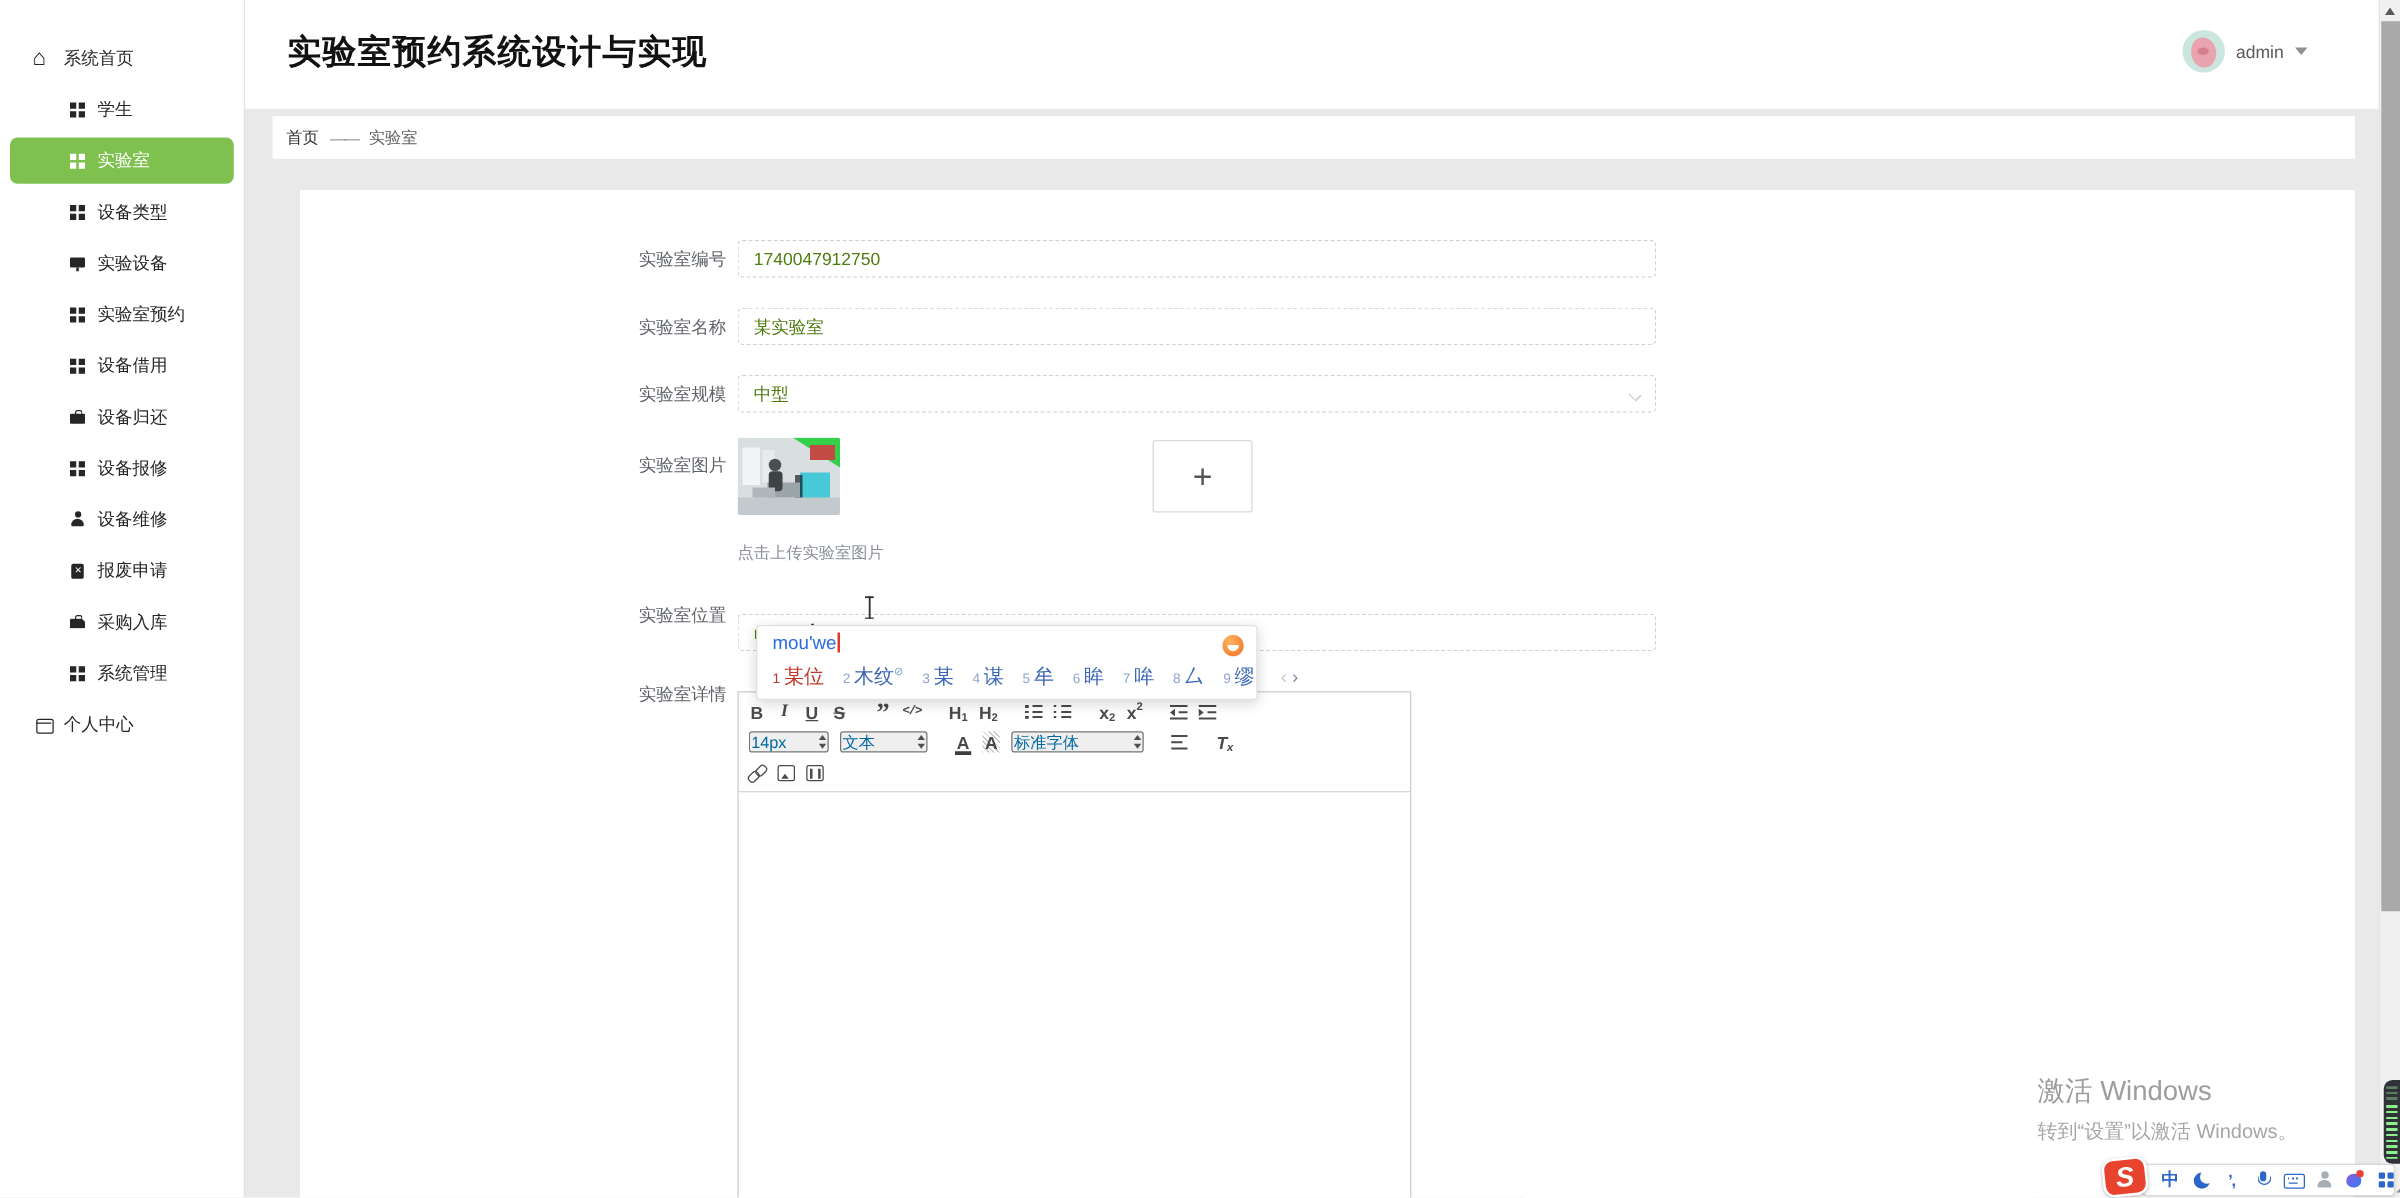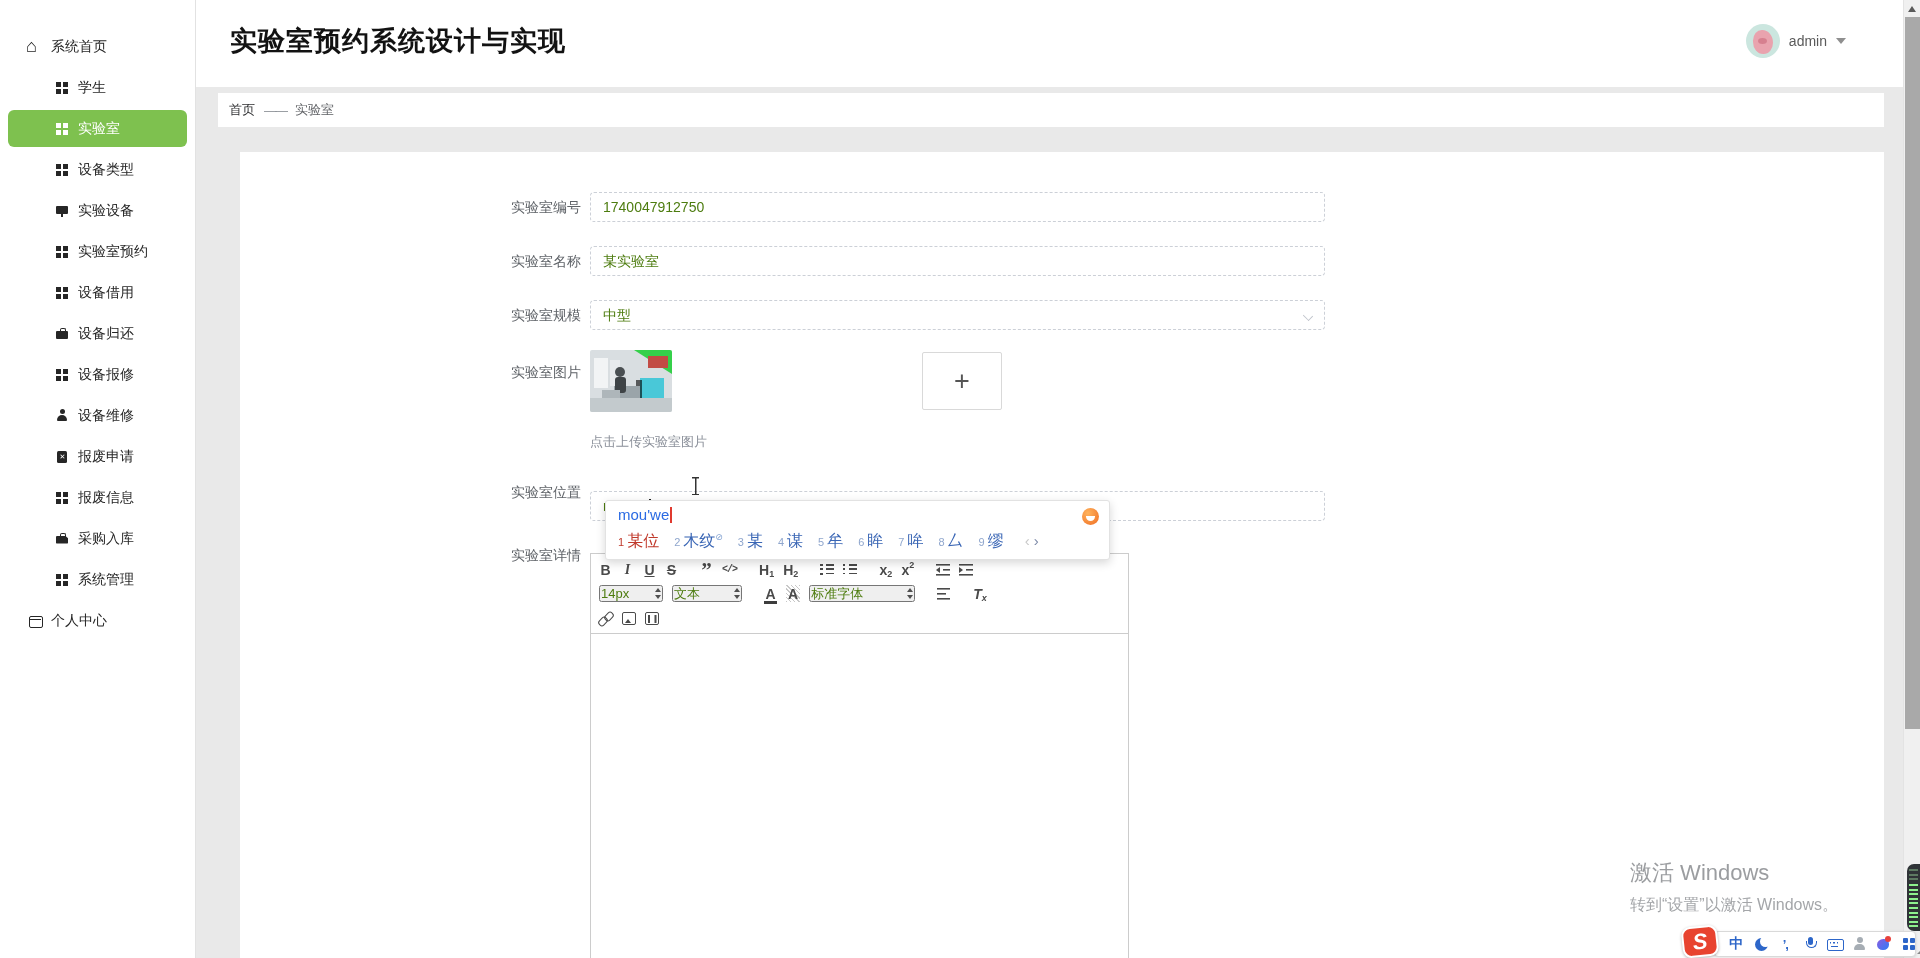--- a/index.html
+++ b/index.html
@@ -64,42 +64,42 @@
   .tb .sub{font-size:9px;align-self:flex-end;line-height:8px}
   .tb .sup{font-size:9px;align-self:flex-start;line-height:8px}
   .tb.italic{font-style:italic;font-family:"Liberation Serif","DejaVu Serif",serif}
   .tb.underline{text-decoration:underline}
   .tb.strike{text-decoration:line-through}
   .tb.quote{font-family:"Liberation Serif",serif;font-size:21px;line-height:8px;font-weight:900}
   .tb.code{font-family:"Liberation Mono","DejaVu Sans Mono",monospace;font-size:10px;letter-spacing:-1px}
   .tb.clean{font-style:italic}
   .tb.color .bar{position:absolute;left:0;right:0;bottom:-2px;height:3.5px;background:#3d3d3d}
   .tb.bg{background:repeating-linear-gradient(45deg,#c8c8c8 0 1px,transparent 1px 3px);padding:0 2px}
-  .tb-select{display:flex;justify-content:space-between;align-items:center;font-size:13px;font-weight:400;color:#4d7c0f;height:17px;cursor:pointer}
+  .tb-select{display:flex;justify-content:space-between;align-items:center;font-size:13px;font-weight:400;color:#0369a1;height:17px;cursor:pointer}
   .updown{display:flex;flex-direction:column;gap:2.5px}
   .updown::before{content:"";border-left:3.5px solid transparent;border-right:3.5px solid transparent;border-bottom:4px solid #4f4f4f}
   .updown::after{content:"";border-left:3.5px solid transparent;border-right:3.5px solid transparent;border-top:4px solid #4f4f4f}
   .ticon{display:inline-block;position:relative;width:14px;height:13px}
   .ticon-list-ordered::before{content:"";position:absolute;left:0;top:1px;width:3px;height:11px;background:repeating-linear-gradient(to bottom,#4a4a4a 0 2px,transparent 2px 4.4px)}
   .ticon-list-ordered::after,.ticon-list-bullet::after{content:"";position:absolute;right:0;top:1px;width:8px;height:11px;background:repeating-linear-gradient(to bottom,#4a4a4a 0 1.6px,transparent 1.6px 4.4px)}
   .ticon-list-bullet::before{content:"";position:absolute;left:0;top:1px;width:2px;height:11px;background:repeating-linear-gradient(to bottom,#4a4a4a 0 1.6px,transparent 1.6px 4.4px)}
   .ticon-outdent::before{content:"";position:absolute;left:0;top:3.5px;border-top:3.2px solid transparent;border-bottom:3.2px solid transparent;border-right:4.5px solid #4a4a4a}
   .ticon-indent::before{content:"";position:absolute;left:0;top:3.5px;border-top:3.2px solid transparent;border-bottom:3.2px solid transparent;border-left:4.5px solid #4a4a4a}
   .ticon-outdent::after,.ticon-indent::after{content:"";position:absolute;right:0;top:1px;width:14px;height:11.5px;background:linear-gradient(#4a4a4a 0 0) 0 0/14px 1.6px no-repeat,linear-gradient(#4a4a4a 0 0) 100% 4.9px/7px 1.6px no-repeat,linear-gradient(#4a4a4a 0 0) 0 100%/14px 1.6px no-repeat}
   .ticon-align::after{content:"";position:absolute;left:0;top:1px;width:13px;height:11.5px;background:linear-gradient(#4a4a4a 0 0) 0 0/13px 1.6px no-repeat,linear-gradient(#4a4a4a 0 0) 0 4.9px/9px 1.6px no-repeat,linear-gradient(#4a4a4a 0 0) 0 100%/13px 1.6px no-repeat}
   .ticon-link::before{content:"";position:absolute;left:-1px;top:6px;width:8px;height:5px;border:1.4px solid #4a4a4a;border-radius:3px;transform:rotate(-45deg)}
   .ticon-link::after{content:"";position:absolute;left:5px;top:1px;width:8px;height:5px;border:1.4px solid #4a4a4a;border-radius:3px;transform:rotate(-45deg)}
   .ticon-image::before{content:"";position:absolute;inset:0;border:1.4px solid #4a4a4a;border-radius:2px}
   .ticon-image::after{content:"";position:absolute;left:3px;bottom:2.5px;border-left:3.5px solid transparent;border-right:3.5px solid transparent;border-bottom:4px solid #4a4a4a}
   .ticon-video::before{content:"";position:absolute;inset:0;border:1.4px solid #4a4a4a;border-radius:2px}
   .ticon-video::after{content:"";position:absolute;left:2.5px;top:2.5px;width:2px;height:8px;background:#4a4a4a;box-shadow:6.5px 0 0 #4a4a4a}
   #editor-content{border:1px solid #ccc;border-top:none;background:#fff;height:329px;cursor:text}
 
   
-  #ime{position:absolute;left:605px;top:500px;width:505px;background:#fff;border:1px solid #e2e2e2;border-radius:3px;box-shadow:0 3px 10px rgba(0,0,0,.16);z-index:40;padding:5px 12px 7px}
+  #ime{position:absolute;left:605px;top:500px;width:401px;background:#fff;border:1px solid #e2e2e2;border-radius:3px;box-shadow:0 3px 10px rgba(0,0,0,.16);z-index:40;padding:5px 12px 7px}
   #ime-comp{font-size:15px;color:#2a6ae3;height:20px}
   .red-caret{display:inline-block;width:2px;height:16px;background:#e03a2f;vertical-align:-3px;margin-left:1px}
   #ime-emoji{position:absolute;right:10px;top:7px;width:17px;height:17px;border-radius:50%;background:radial-gradient(circle at 35% 30%,#ffb35c,#ef6d23);cursor:pointer}
   #ime-emoji::after{content:"";position:absolute;left:4px;top:8px;width:9px;height:5px;border-radius:0 0 8px 8px;background:#fff}
   #ime-cands{display:flex;align-items:baseline;margin-top:5px;font-size:16px;color:#3a66b5}
   .cand{margin-right:15px;cursor:pointer;white-space:nowrap}
   .cand .num{font-size:11px;color:#8fa6cd;margin-right:3px}
   .cand sup{font-size:9px;color:#7f9fd0}
   .cand.hl,.cand.hl .num{color:#c0392b}
   .ime-arrow{font-size:15px;margin-left:4px;cursor:pointer}
@@ -187,24 +187,20 @@
         <span class="icon icon-grid"></span>
         <span class="side-label">设备报修</span>
       </div>
       <div class="side-item lvl2">
         <span class="icon icon-person"></span>
         <span class="side-label">设备维修</span>
       </div>
       <div class="side-item lvl2">
         <span class="icon icon-clipboard"></span>
         <span class="side-label">报废申请</span>
-      </div>
-      <div class="side-item lvl2">
-        <span class="icon icon-grid"></span>
-        <span class="side-label">报废信息</span>
       </div>
       <div class="side-item lvl2">
         <span class="icon icon-bag"></span>
         <span class="side-label">采购入库</span>
       </div>
       <div class="side-item lvl2">
         <span class="icon icon-grid"></span>
         <span class="side-label">系统管理</span>
       </div>
       <div class="side-item lvl1">

